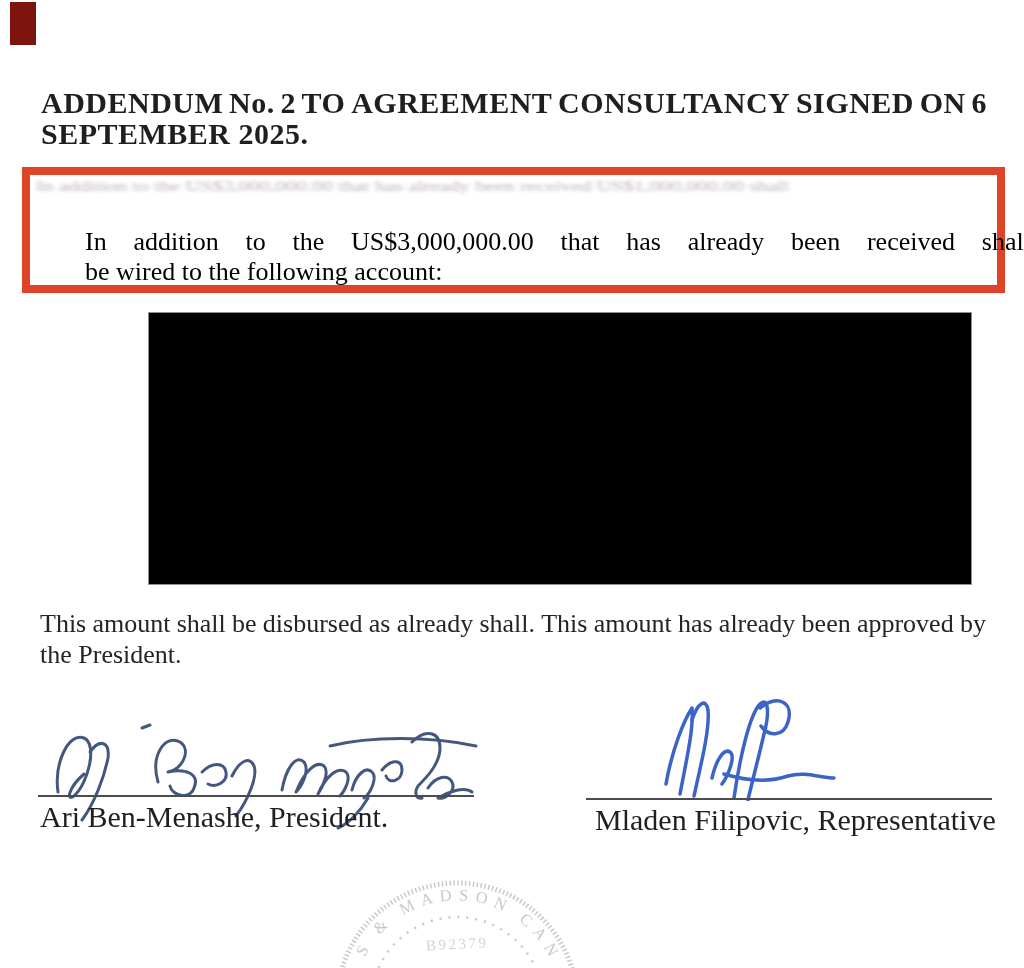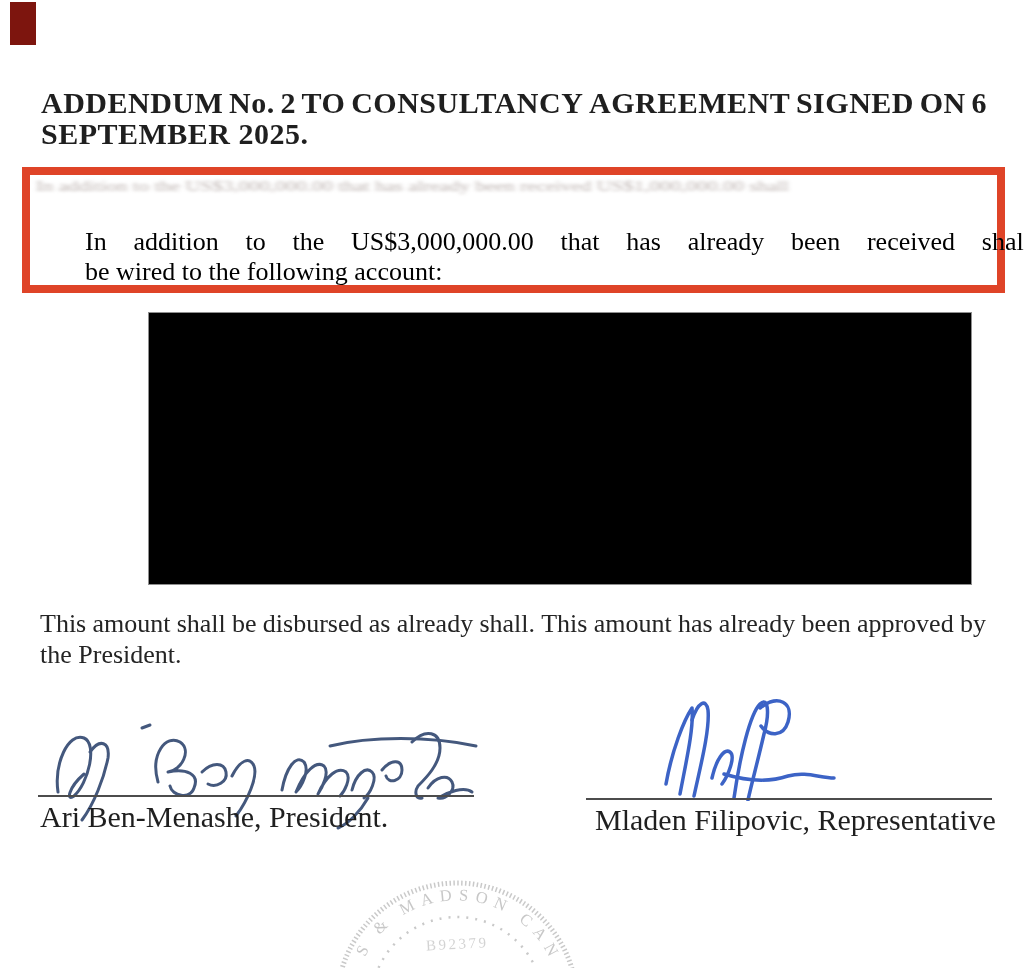--- a/index.html
+++ b/index.html
@@ -46,22 +46,22 @@
 <div class="page">
 
   <div class="abs corner-mark"></div>
 
   <div class="abs title">
     <div class="jline">
         <span>ADDENDUM</span>
         <span>No.</span>
         <span>2</span>
         <span>TO</span>
+        <span>AGREEMENT</span>
         <span>CONSULTANCY</span>
-        <span>AGREEMENT</span>
         <span>SIGNED</span>
         <span>ON</span>
         <span>6</span>
       </div>
     <div>SEPTEMBER 2025.</div>
   </div>
 
   <div class="abs highlight-box">
     <div class="ghost-line">In addition to the US$3,000,000.00 that has already been received US$1,000,000.00 shall</div>
     <div class="hl-text">

